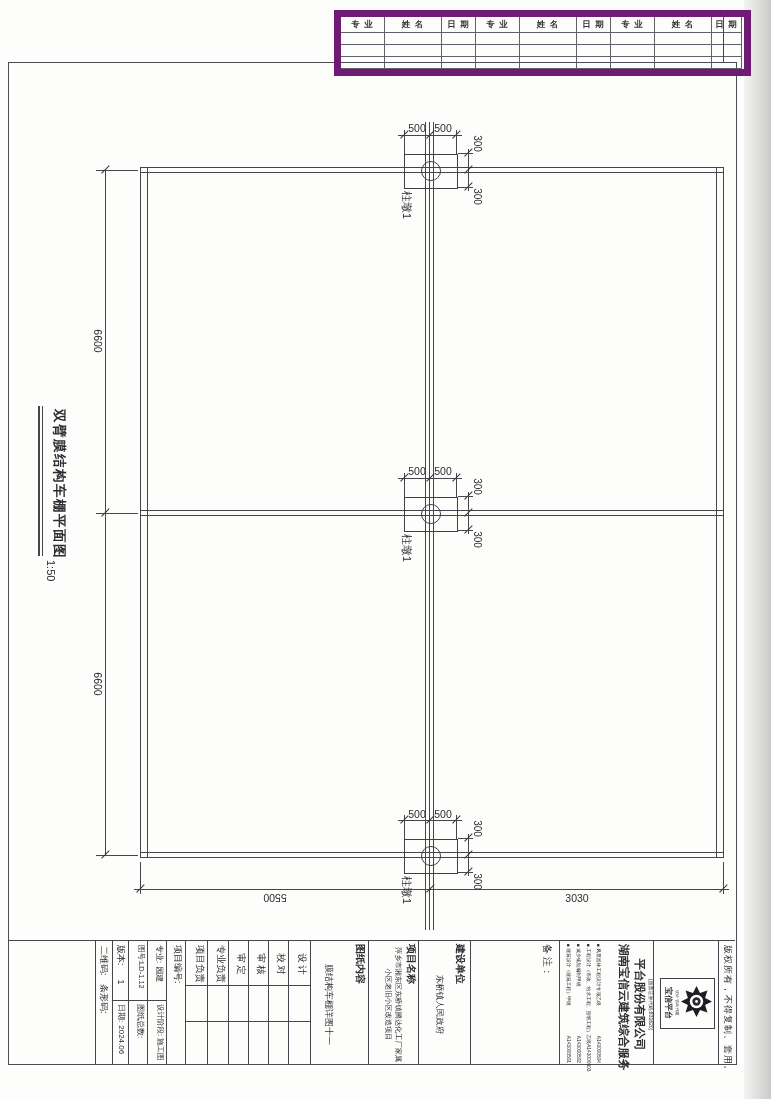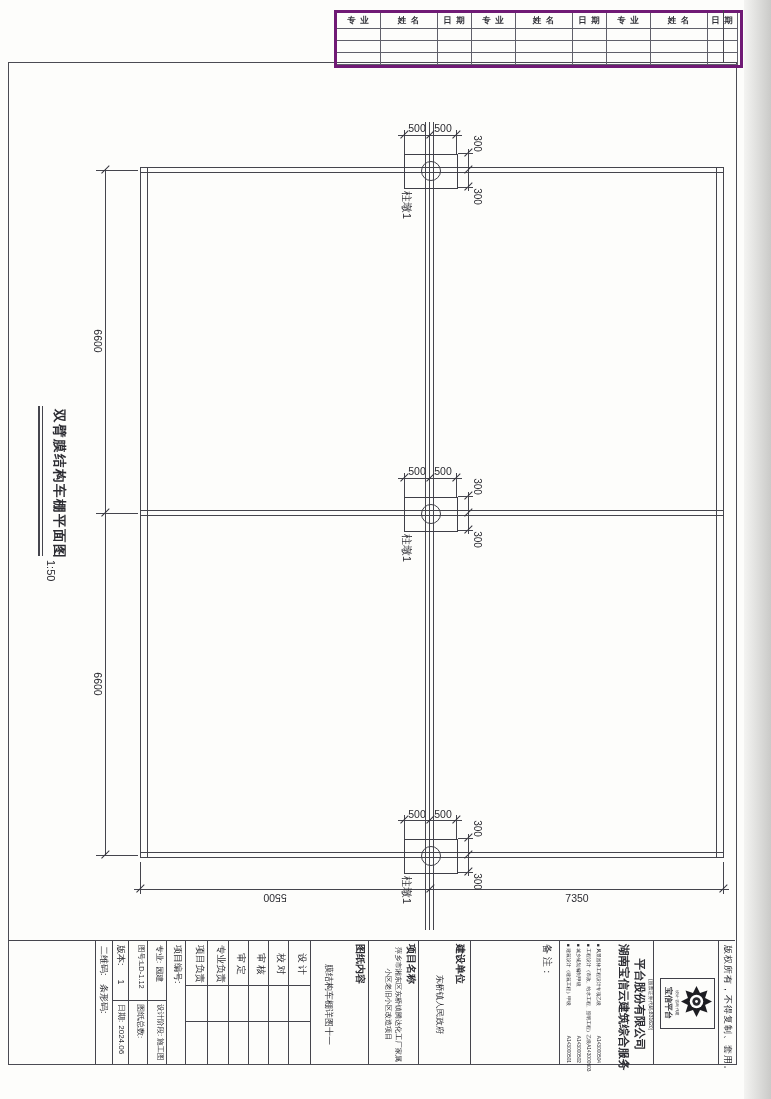--- a/index.html
+++ b/index.html
@@ -11,21 +11,21 @@
   .tick{position:absolute;width:11px;height:1.3px;background:#34343c;transform:rotate(-45deg);}
   .rot{position:absolute;transform-origin:0 0;transform:rotate(90deg);white-space:nowrap;line-height:1.15;}
   .txt{position:absolute;white-space:nowrap;line-height:1.15;}
   .r180{transform:rotate(180deg);}
   .ctr{text-align:center;}
   .b{font-weight:bold;}
   .box{position:absolute;border:1.4px solid #3f3f47;background:transparent;}
   
   .rtable{position:absolute;left:334px;top:10px;width:403px;height:52px;
           display:grid;grid-template-columns:44px 57px 34px 44px 57px 34px 44px 57px 30px;
-          grid-template-rows:16px 12px 12px 12px;border:3px solid #701a75;}
+          grid-template-rows:16px 12px 12px 12px;border:7px solid #701a75;}
   .rc{display:block;border-right:0.8px solid #60606a;border-bottom:0.8px solid #60606a;
       font-size:8.5px;font-weight:bold;text-align:center;line-height:15px;letter-spacing:1px;color:#33333a;}
   .flex{display:flex;justify-content:space-between;}
 </style>
 </head>
 <body>
 
 <div id="page">
 
   <div style="position:absolute;left:744px;top:0;width:27px;height:1099px;background:linear-gradient(to right,#f4f4f2,#cacac8);"></div>
@@ -97,21 +97,21 @@
   <div class="rot ctr" style="left:104px;top:316px;width:50px;height:12px;font-size:10.5px;">6600</div>
   <div class="rot ctr" style="left:104px;top:659px;width:50px;height:12px;font-size:10.5px;">6600</div>
 
   <i class="hl" style="left:134px;top:889px;width:595px;"></i>
   <i class="vl" style="left:139.5px;top:862px;height:32px;"></i>
   <i class="vl" style="left:722.8px;top:862px;height:32px;"></i>
   <i class="tick" style="left:134.5px;top:888.4px;"></i>
   <i class="tick" style="left:424.5px;top:888.4px;"></i>
   <i class="tick" style="left:717.5px;top:888.4px;"></i>
   <div class="txt ctr r180" style="left:247px;top:892px;width:56px;font-size:10.5px;">5500</div>
-  <div class="txt ctr" style="left:549px;top:892px;width:56px;font-size:10.5px;">7350</div>
+  <div class="txt ctr" style="left:549px;top:892px;width:56px;font-size:10.5px;">3030</div>
 
   <i class="vl" style="left:404px;top:130px;height:24px;"></i>
   <i class="vl" style="left:456px;top:130px;height:24px;"></i>
   <i class="hl" style="left:398px;top:135px;width:64px;"></i>
   <i class="tick" style="left:398.5px;top:134.4px;"></i>
   <i class="tick" style="left:424.5px;top:134.4px;"></i>
   <i class="tick" style="left:450.5px;top:134.4px;"></i>
   <div class="txt ctr" style="left:404px;top:122px;width:26px;font-size:10.5px;">500</div>
   <div class="txt ctr" style="left:430px;top:122px;width:26px;font-size:10.5px;">500</div>
   <div class="box" style="left:404px;top:153.5px;width:52px;height:33px;"></div>

